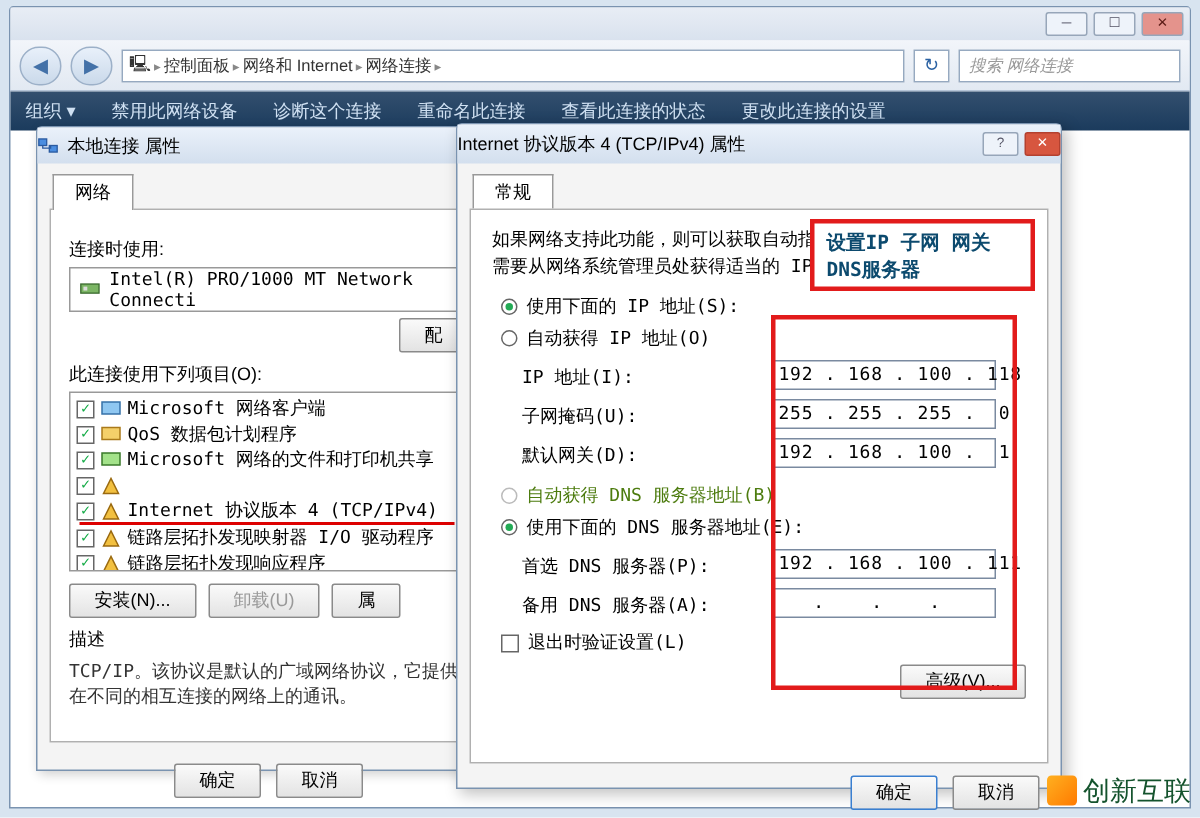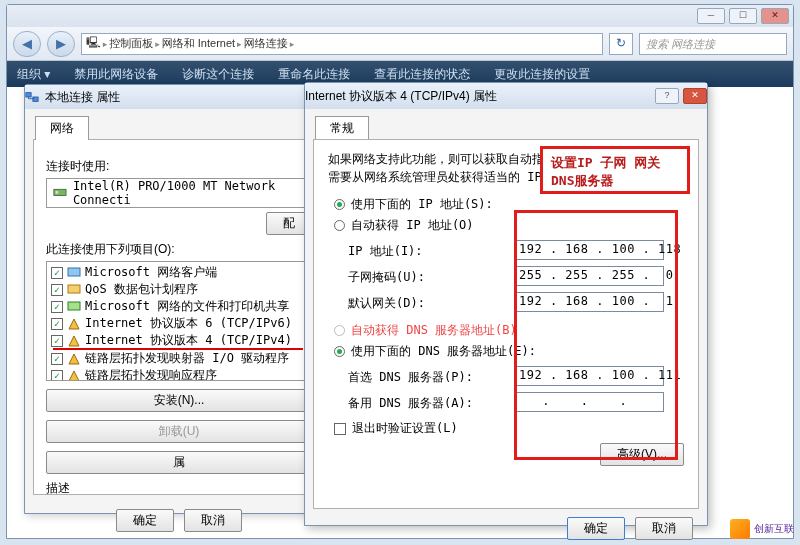--- a/index.html
+++ b/index.html
@@ -199,21 +199,21 @@
   margin: 0 8px 8px 8px;
   padding: 10px 14px;
   height: 370px;
   position: relative;
   font-family: "SimSun", monospace;
 }
 .intro { font-size:12px; line-height:1.5; margin-bottom:10px; }
 .radio { display:flex; align-items:center; gap:6px; font-size:12px; margin:4px 0 4px 6px; }
 .radio .bullet { width:11px; height:11px; border:1px solid #666; border-radius:50%; display:inline-flex; align-items:center; justify-content:center; }
 .radio.checked .bullet::after { content:""; width:5px; height:5px; background:#2a5; border-radius:50%; }
-.radio.off { color:#ef4444; }
+.radio.off { color:#4d7c0f; }
 .radio.off .bullet { border-color:#bbb; }
 .fieldrow { display:flex; align-items:flex-end; margin:6px 0 6px 20px; font-size:12px; gap:6px; }
 .fieldrow label { width: 160px; }
 .ipin {
   width: 150px; height:20px;
   border:1px solid #7a8aa0;
   font-family: monospace; font-size:12px;
   padding:1px 4px;
   letter-spacing: 0.5px;
   white-space: pre;
@@ -222,34 +222,34 @@
   position:absolute;
   border:3px solid #e21b1b;
 }
 .redbox.big { left: 200px; top: 70px; width: 164px; height: 250px; border-width:3px; }
 .callout {
   position:absolute;
   left: 226px; top: 6px;
   width: 150px; height: 48px;
   border: 3px solid #e21b1b;
   background: #fff;
-  color: #b91c1c;
+  color: #0c4a6e;
   font-size: 13px;
   font-weight: bold;
   padding: 5px 8px;
   line-height: 1.4;
 }
 .chkline { display:flex; align-items:center; gap:6px; font-size:12px; margin:8px 0 0 6px; }
 .ipfoot { display:flex; gap:10px; justify-content:flex-end; padding: 0 14px 10px 0; }
 .advbtn-wrap { display:flex; justify-content:flex-end; margin-top:6px; }
 
 
 .watermark {
   position:absolute; right:6px; bottom:6px;
-  font-size:10px; color:#4c1d95;
+  font-size:18px; color:#14532d;
   display:flex; align-items:center; gap:4px;
 }
 .watermark .ico {
   width:20px; height:20px; display:inline-block;
   background: linear-gradient(135deg,#ffb020,#ff7a00);
   border-radius:3px;
 }
 </style>
 </head>
 <body>
@@ -336,21 +336,20 @@
           <span class="itemicon"><svg viewBox="0 0 14 14">
               <rect x="1" y="2" width="12" height="8" fill="#a3e28a" stroke="#3a7a2a"></rect>
             </svg></span>
           <span>Microsoft 网络的文件和打印机共享</span>
         </div>
       <div class="li">
           <span class="chk">✓</span>
           <span class="itemicon"><svg viewBox="0 0 14 14">
               <path d="M2 12L7 2l5 10z" fill="#f2c040" stroke="#9a6a10"></path>
             </svg></span>
-          <span>Internet 协议版本 6 (TCP/IPv6)</span>
         </div>
       <div class="li">
           <span class="chk">✓</span>
           <span class="itemicon"><svg viewBox="0 0 14 14">
               <path d="M2 12L7 2l5 10z" fill="#f2c040" stroke="#9a6a10"></path>
             </svg></span>
           <span>Internet 协议版本 4 (TCP/IPv4)</span>
         </div>
       <div class="highlight-line"></div>
       <div class="li">
@@ -361,21 +360,21 @@
           <span>链路层拓扑发现映射器 I/O 驱动程序</span>
         </div>
       <div class="li">
           <span class="chk">✓</span>
           <span class="itemicon"><svg viewBox="0 0 14 14">
               <path d="M2 12L7 2l5 10z" fill="#f2c040" stroke="#9a6a10"></path>
             </svg></span>
           <span>链路层拓扑发现响应程序</span>
         </div>
     </div>
-    <div style="display:flex; gap:8px; margin-top:8px;flex-direction:column;">
+    <div style="display:flex; gap:8px; margin-top:8px;">
       <button class="btn">安装(N)...</button>
       <button class="btn" disabled="">卸载(U)</button>
       <button class="btn">属</button>
     </div>
     <div class="group-label">描述</div>
     <div class="desc">TCP/IP。该协议是默认的广域网络协议，它提供在不同的相互连接的网络上的通讯。</div>
   </div>
   <div class="dlgfoot">
     <button class="btn">确定</button>
     <button class="btn">取消</button>

